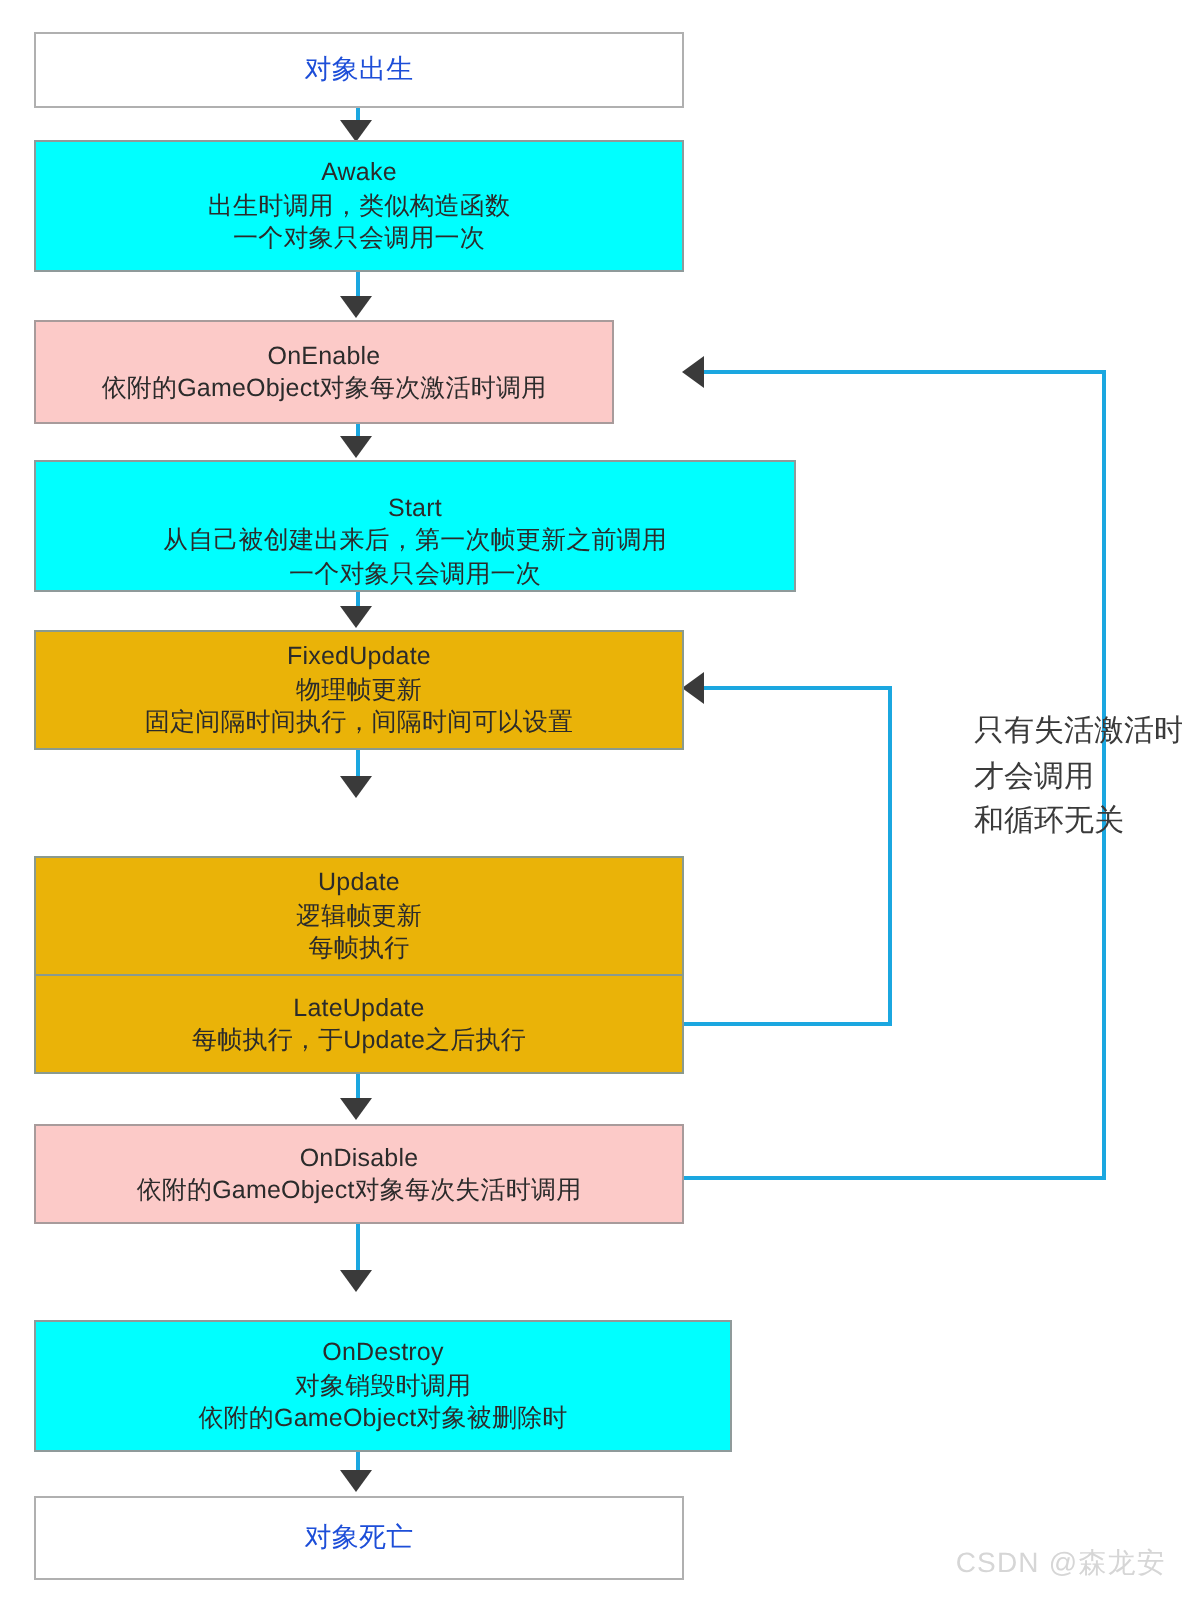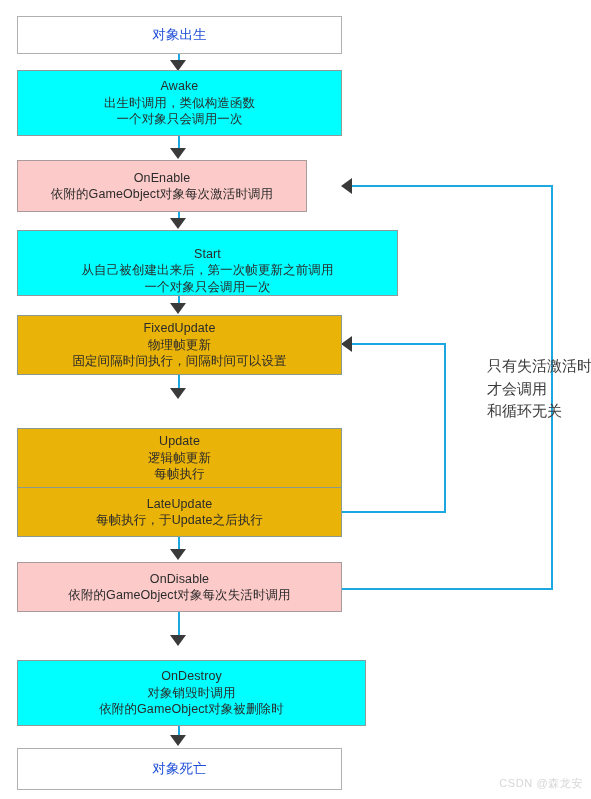--- a/index.html
+++ b/index.html
@@ -97,21 +97,21 @@
     color: #3a3a3a;
     white-space: nowrap;
   }
   .side-note span { display: block; }
 
   
   .watermark {
     position: absolute;
     right: 8px;
     bottom: 8px;
-    font-size: 11px;
+    font-size: 14px;
     color: #d6d6d6;
     letter-spacing: 0.6px;
     white-space: nowrap;
   }
 </style>
 </head>
 <body>
 
 <div id="canvas">
 

